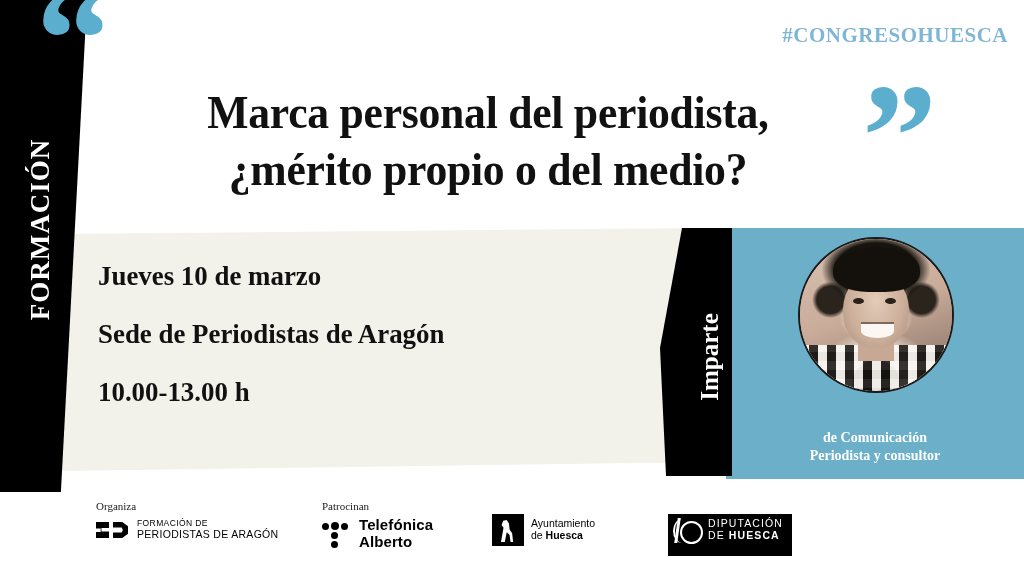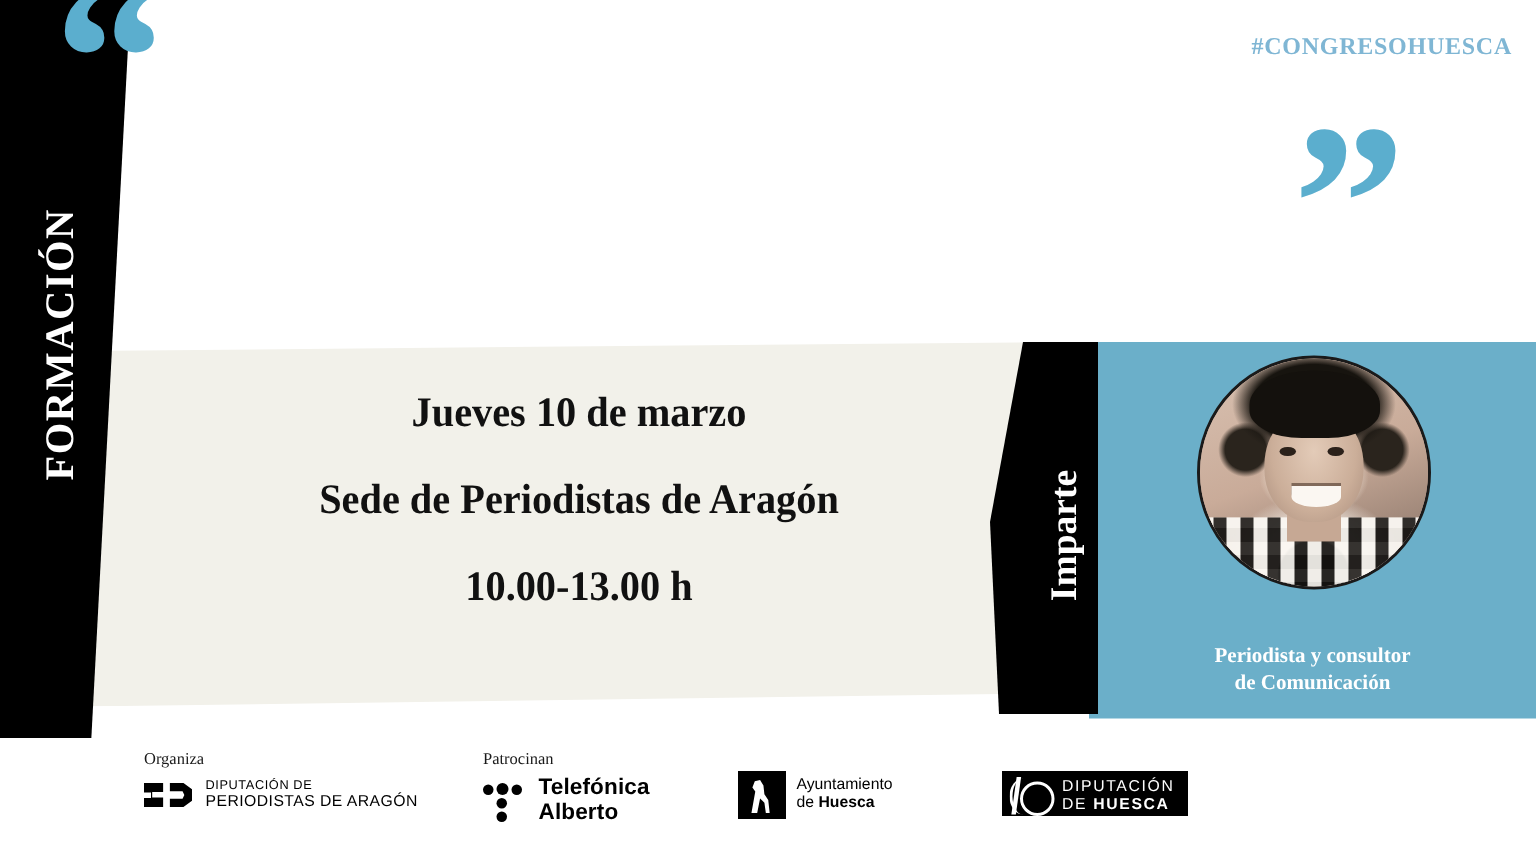--- a/index.html
+++ b/index.html
@@ -42,21 +42,21 @@
     white-space: nowrap;
     z-index: 4;
   }
 
   
   .hashtag {
     position: absolute;
     right: 16px;
     top: 23px;
     color: #7FB6D4;
-    font-size: 16px;
+    font-size: 21px;
     font-weight: bold;
     letter-spacing: 0.5px;
     z-index: 6;
   }
 
   
   .quote-open {
     position: absolute;
     left: 36px;
     top: -36px;
@@ -110,21 +110,20 @@
     height: 243px;
     background: #F2F1EA;
     clip-path: polygon(0 6px, 656px 0, 656px 234px, 0 243px);
     z-index: 2;
   }
   .details-text {
     position: absolute;
     left: 86px;
     top: 262px;
     width: 600px;
-    text-align: center;
     z-index: 4;
   }
   .details-line {
     color: #111111;
     font-weight: bold;
     font-size: 28px;
     line-height: 1.0;
     margin-bottom: 30px;
     transform: scaleX(0.96);
     transform-origin: center center;
@@ -340,22 +339,22 @@
     position: absolute; left: 8px; top: 5px; width: 16px; height: 23px;
     background: #fff;
     clip-path: polygon(6% 100%, 22% 38%, 10% 26%, 20% 8%, 42% 4%, 56% 20%, 60% 46%, 76% 62%, 82% 100%, 66% 100%, 60% 70%, 42% 58%, 30% 100%);
   }
   .ayt-l1 { font-size: 10.5px; color: #000; }
   .ayt-l2 { font-size: 10.5px; color: #000; }
   .ayt-l2 b { font-weight: bold; }
 
   
   .dip-box {
-    background: #000; color: #fff; display: flex; align-items: center;
-    padding: 4px 9px 0 5px;
+    background: #000; color: #fff; display: flex; align-items: flex-start;
+    padding: 4px 9px 12px 5px;
   }
   .dip-mark { width: 28px; height: 26px; margin-right: 7px; position: relative; }
   .dip-mark .ring {
     position: absolute; left: 7px; top: 3px; width: 19px; height: 19px;
     border: 2.5px solid #fff; border-radius: 50%;
   }
   .dip-mark .stem {
     position: absolute; left: 3px; top: 0; width: 3px; height: 25px; background: #fff;
     transform: skewX(-8deg);
   }
@@ -390,20 +389,24 @@
   <div class="details-panel"></div>
 
   <div class="left-band"></div>
   <div class="left-band-label">FORMACIÓN</div>
 
   <div class="hashtag">#CONGRESOHUESCA</div>
 
   <div class="quote-open">“</div>
   <div class="quote-close">”</div>
 
+  <div class="title-block">
+    <div class="title-line">Marca personal del periodista,</div>
+    <div class="title-line">¿mérito propio o del medio?</div>
+  </div>
 
   <div class="details-text">
     <div class="details-line">Jueves 10 de marzo</div>
     <div class="details-line">Sede de Periodistas de Aragón</div>
     <div class="details-line">10.00-13.00 h</div>
   </div>
 
   <div class="imparte-band"></div>
   <div class="imparte-label">Imparte</div>
 
@@ -412,37 +415,37 @@
       <div class="portrait-art"></div>
       <div class="portrait-shirt"></div>
       <div class="portrait-neck"></div>
       <div class="portrait-face"></div>
       <div class="portrait-hair"></div>
       <div class="portrait-eye-l"></div>
       <div class="portrait-eye-r"></div>
       <div class="portrait-smile"></div>
     </div>
     <div class="speaker-role">
+      <div>de Comunicación</div>
       <div>Periodista y consultor</div>
-      <div>de Comunicación</div>
     </div>
   </div>
 
   <div class="footer">
 
     <div class="foot-label" style="left:96px; top:8px;text-align:right;">Organiza</div>
     <div class="foot-label" style="left:322px; top:8px;">Patrocinan</div>
 
     <div class="logo" style="left:96px; top:27px;">
       <div class="apa-mark">
         <i class="apa-a"></i>
           <i class="apa-b"></i>
       </div>
       <div class="logo-text">
-        <div class="apa-l1">DIPUTACIÓN DE</div>
+        <div class="apa-l1">FORMACIÓN DE</div>
         <div class="apa-l2">PERIODISTAS DE ARAGÓN</div>
       </div>
     </div>
 
     <div class="logo" style="left:322px; top:25px;">
       <div class="tel-mark">
         <i class="td1"></i>
           <i class="td2"></i>
           <i class="td3"></i>
           <i class="td4"></i>

